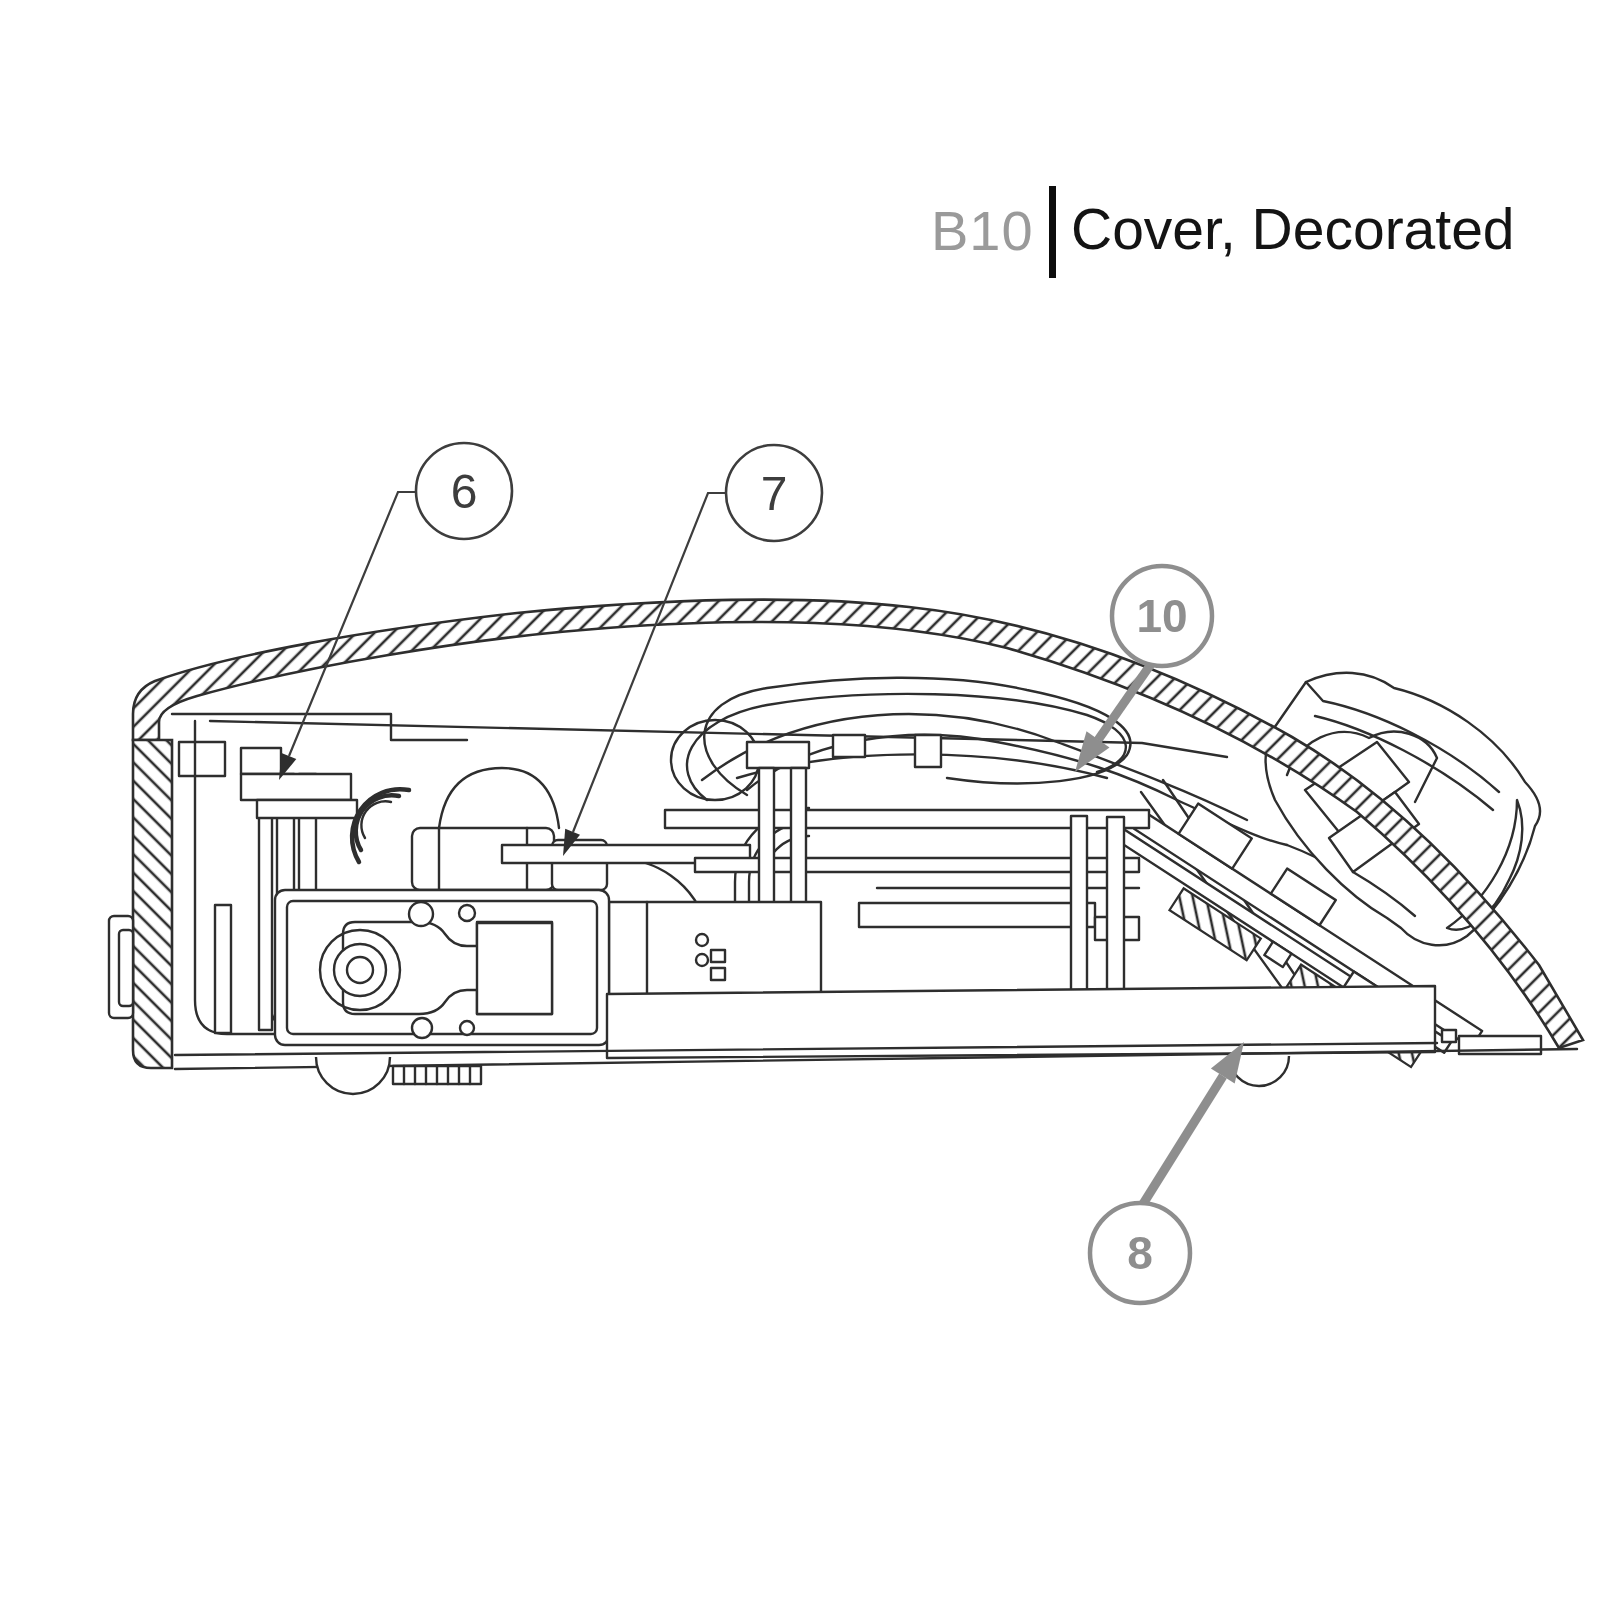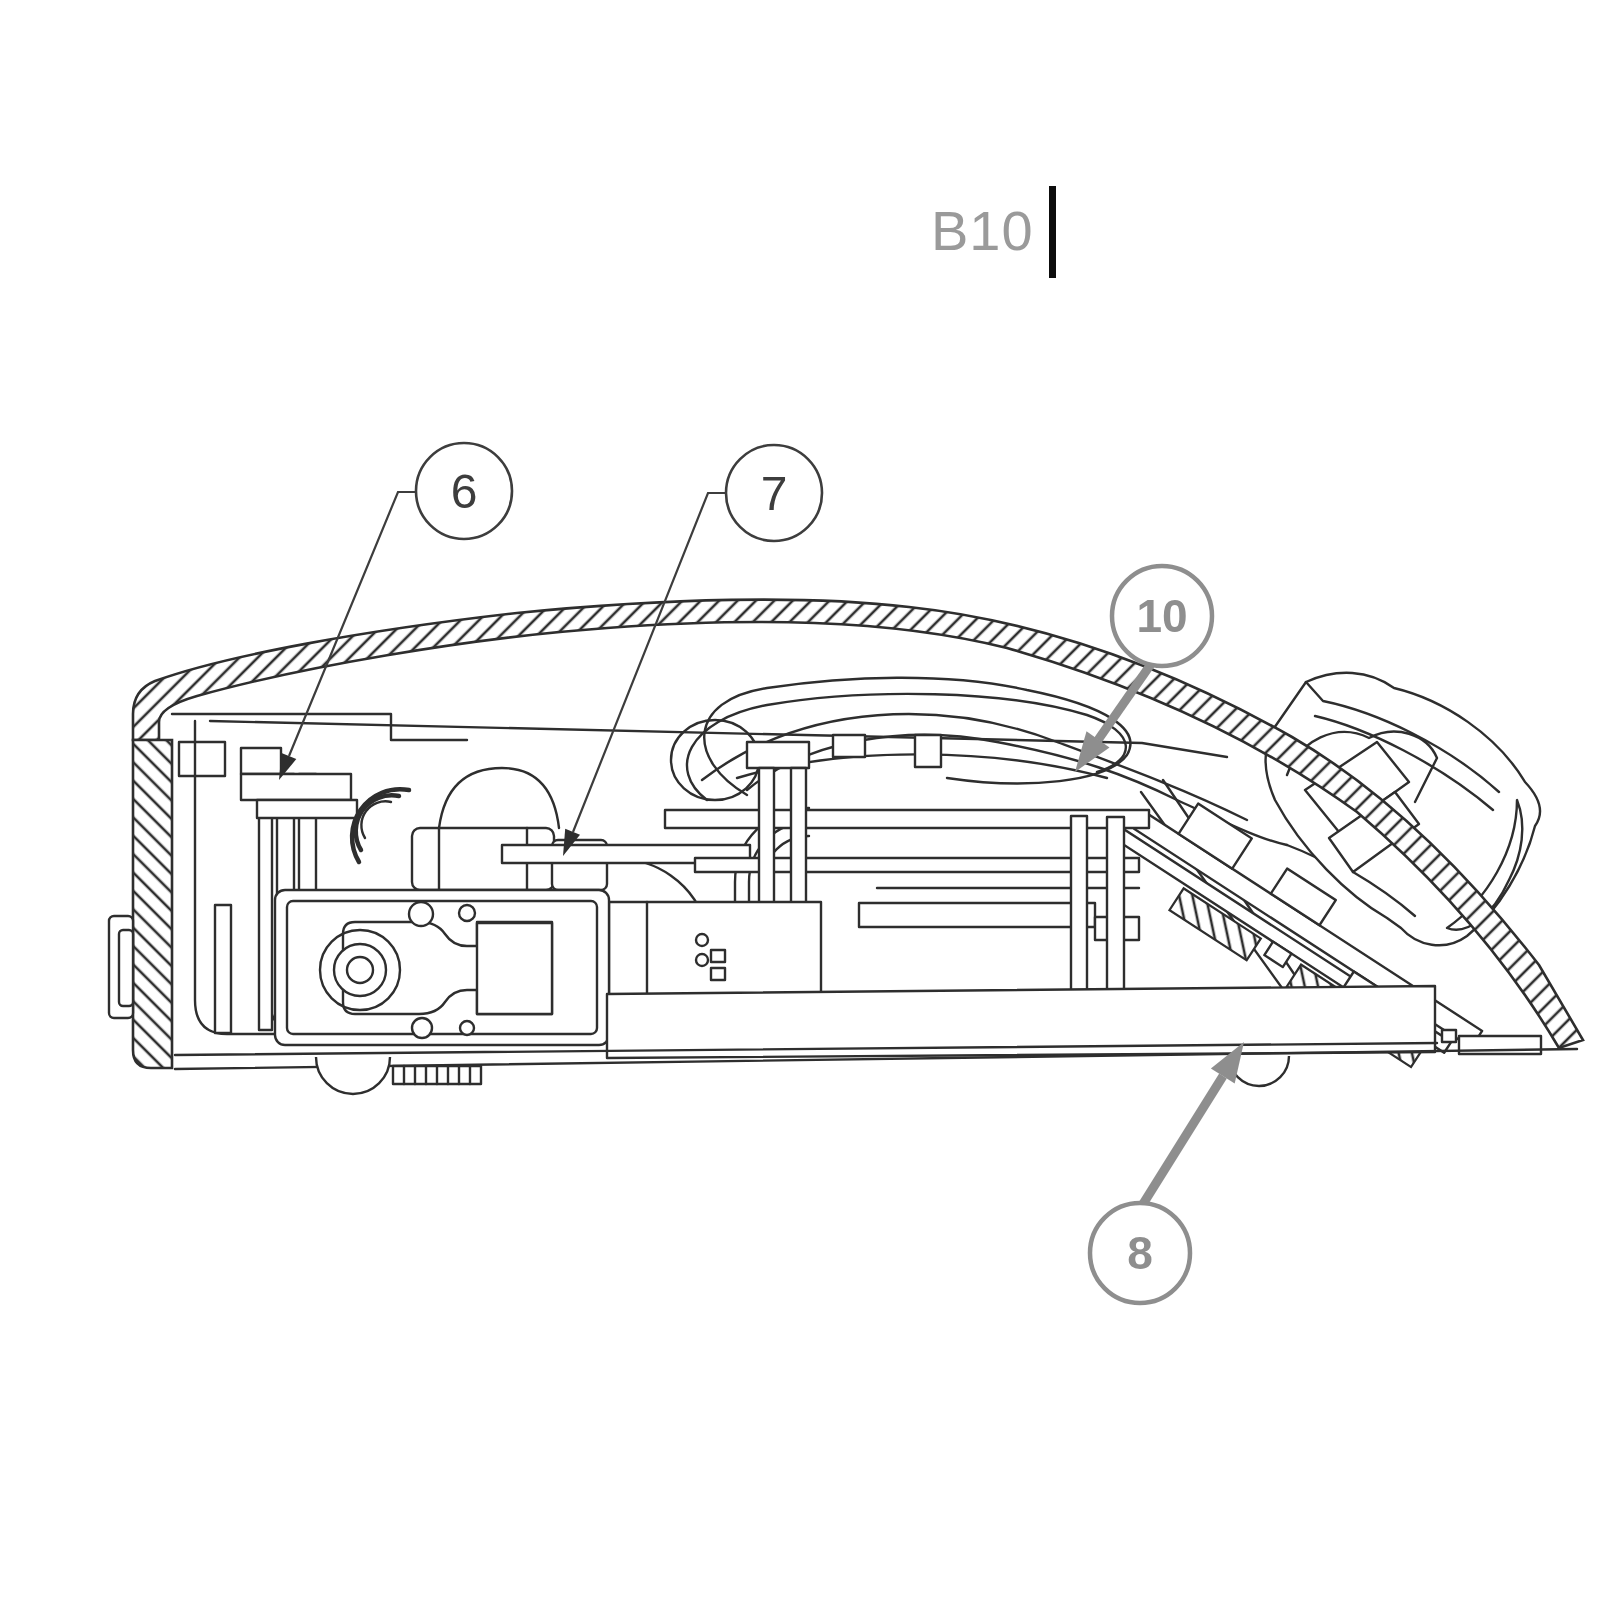--- a/index.html
+++ b/index.html
@@ -22,20 +22,21 @@
   .garrow{fill:#8e8e8e;stroke:none;}
   .barrow{fill:#2e2e2e;stroke:none;}
 </style>
 </head>
 <body>
 
 <div class="page">
 
   <span class="hdr-code">B10</span>
   <div class="hdr-divider"></div>
+  <span class="hdr-title">Cover, Decorated</span>
 
   <svg width="1600" height="1600" viewBox="0 0 1600 1600">
     <defs>
       <pattern id="hA" width="13" height="13" patternUnits="userSpaceOnUse" patternTransform="rotate(45)">
         <rect width="13" height="13" fill="#ffffff"></rect>
         <line x1="3" y1="0" x2="3" y2="13" stroke="#2e2e2e" stroke-width="2.6"></line>
       </pattern>
       <pattern id="hB" width="13" height="13" patternUnits="userSpaceOnUse" patternTransform="rotate(-45)">
         <rect width="13" height="13" fill="#ffffff"></rect>
         <line x1="3" y1="0" x2="3" y2="13" stroke="#2e2e2e" stroke-width="2.6"></line>

